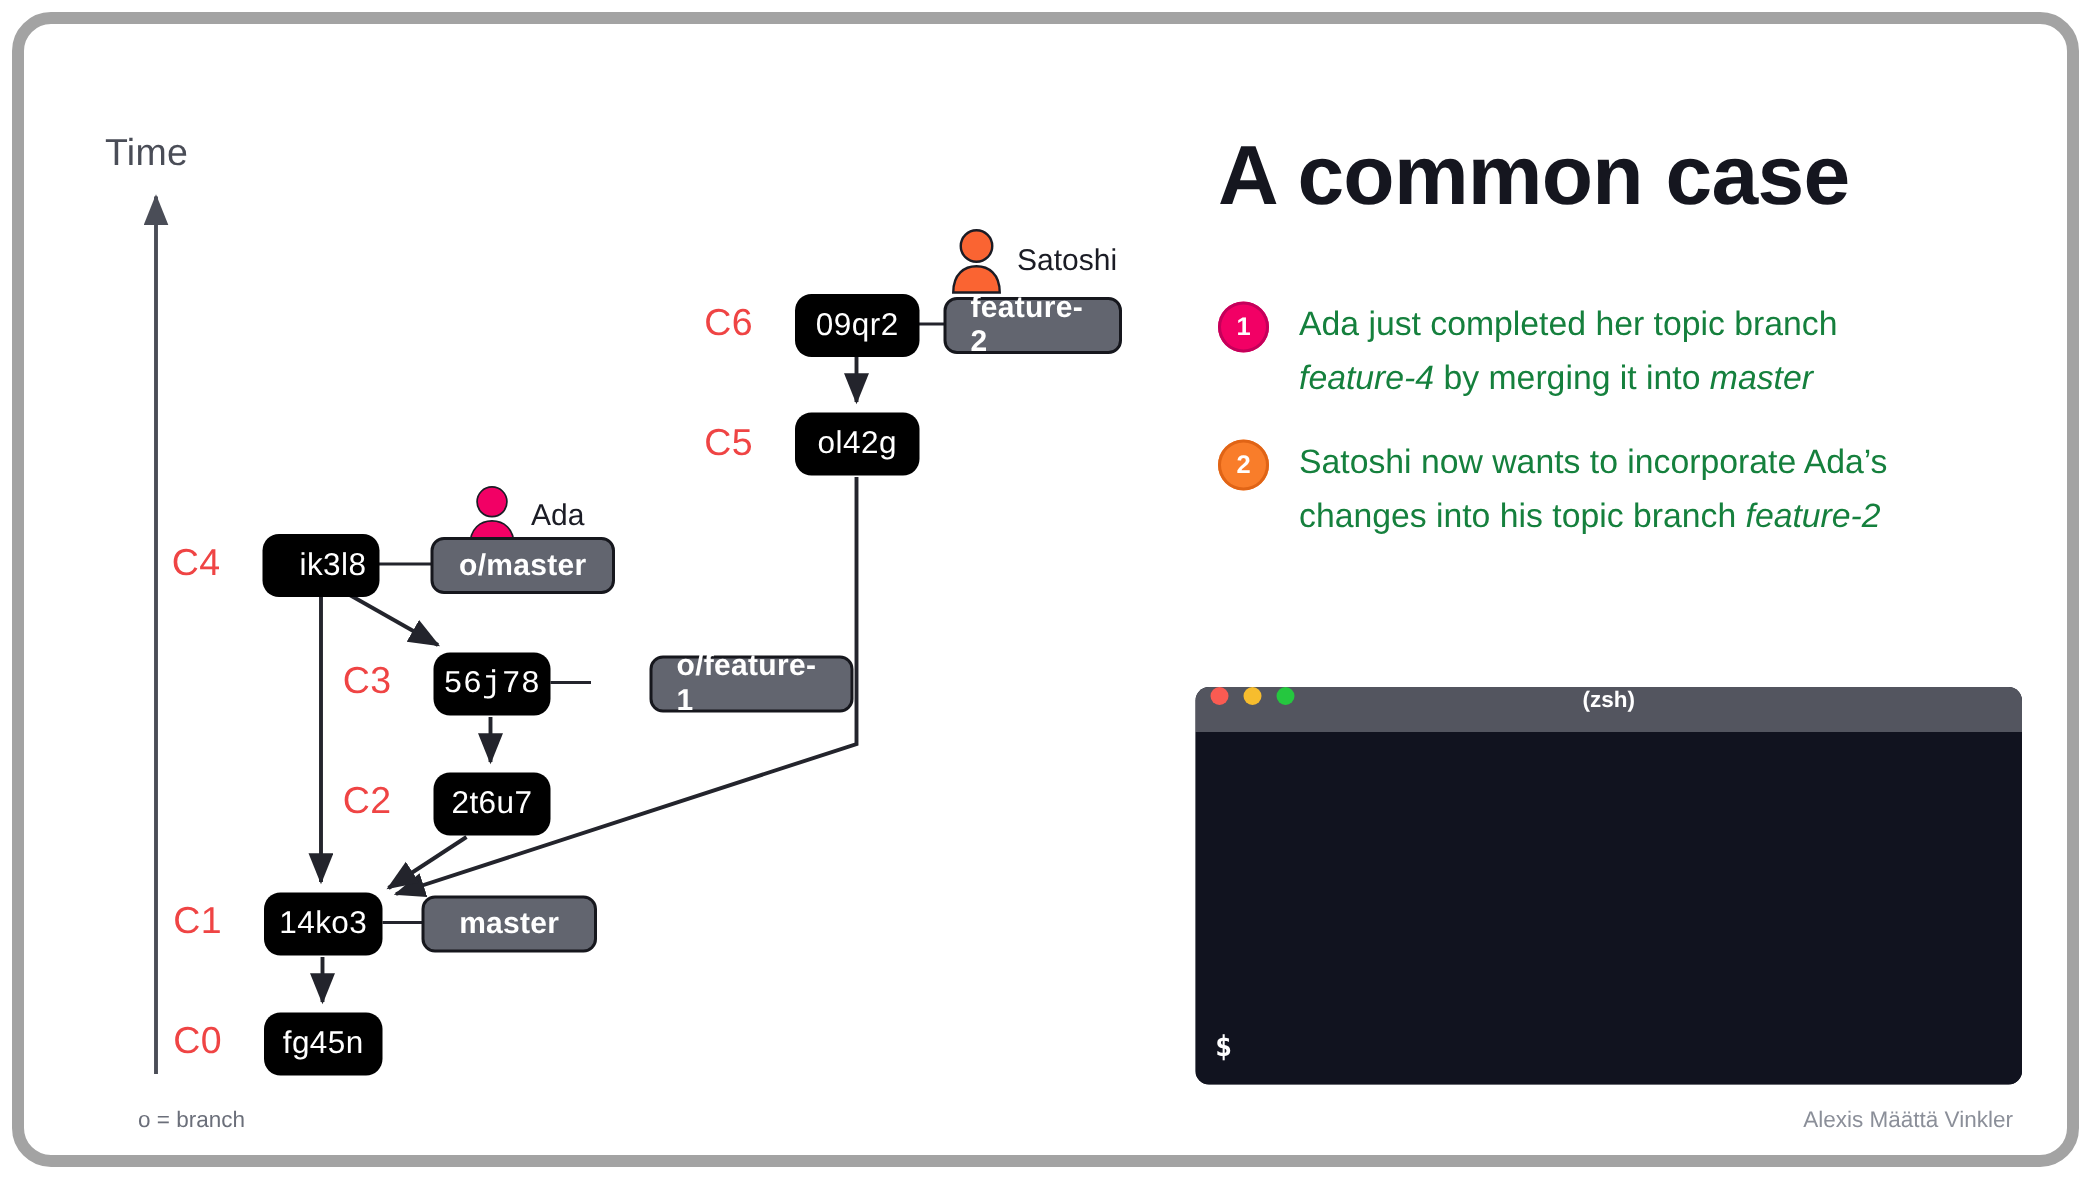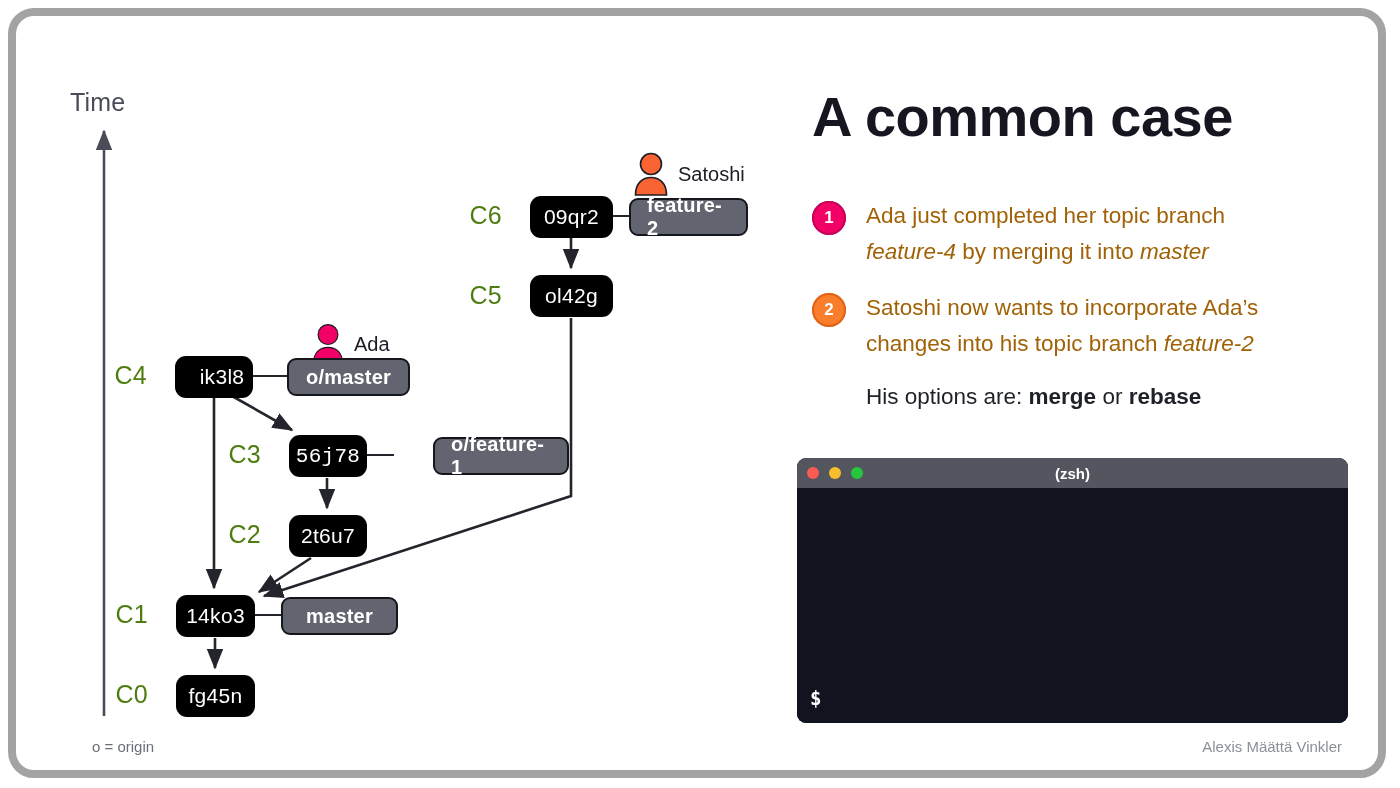--- a/index.html
+++ b/index.html
@@ -63,21 +63,21 @@
     font-size: 21px;
     display: flex;
     align-items: center;
     justify-content: center;
     letter-spacing: .3px;
     box-sizing: border-box;
   }
   .commit-tag {
     position: absolute;
     font-size: 25px;
-    color: #4d7c0f;
+    color: #ef4444;
     text-align: right;
     letter-spacing: .3px;
   }
   
   .branch {
     position: absolute;
     height: 38px;
     background: #62656f;
     border: 2.5px solid #16171d;
     border-radius: 9px;
@@ -124,21 +124,21 @@
     display: flex;
     align-items: center;
     justify-content: center;
     margin-top: 3px;
   }
   .badge.one { background: #f20065; box-shadow: 0 0 0 2px #c4005a inset; }
   .badge.two { background: #f97d2a; box-shadow: 0 0 0 2px #e06416 inset; }
   .bullet-text {
     font-size: 22.5px;
     line-height: 36px;
-    color: #a16207;
+    color: #15803d;
     width: 470px;
   }
   .bullet-text em { font-style: italic; }
   .options-line {
     position: absolute;
     left: 70px;
     font-size: 22.5px;
     color: #1f2128;
   }
   .options-line b { font-weight: bold; }
@@ -149,21 +149,21 @@
     left: 1px; top: 442px;
     width: 551px; height: 265px;
     border-radius: 9px;
     overflow: hidden;
     background: #11131f;
   }
   #term-bar {
     height: 30px;
     background: #53555f;
     display: flex;
-    align-items: center;
+    align-items: flex-start;
     position: relative;
   }
   .dots { position: absolute; left: 10px; display: flex; gap: 10px; }
   .dot { width: 12px; height: 12px; border-radius: 50%; }
   .dot.red { background: #fa5b52; }
   .dot.yellow { background: #f7bd2e; }
   .dot.green { background: #25c73f; }
   #term-title {
     flex: 1;
     text-align: center;
@@ -266,21 +266,21 @@
     <div class="commit-tag" style="left:199px; top:504px; width:46px;">C2</div>
     <div class="commit" style="left:273px; top:499px; width:78px;">2t6u7</div>
 
     <div class="commit-tag" style="left:86px; top:584px; width:46px;">C1</div>
     <div class="commit" style="left:160px; top:579px; width:79px;">14ko3</div>
     <div class="branch" style="left:265px; top:581px; width:117px;">master</div>
 
     <div class="commit-tag" style="left:86px; top:664px; width:46px;">C0</div>
     <div class="commit" style="left:160px; top:659px; width:79px;">fg45n</div>
 
-    <div class="origin-note">o = origin</div>
+    <div class="origin-note">o = branch</div>
   </div>
 
   <div id="right">
 
     <div class="title">A common case</div>
 
     <div class="bullet" style="left:16px; top:182px;">
       <div class="badge one">1</div>
       <div class="bullet-text">
         <span>Ada just completed her topic branch</span><br>
@@ -289,23 +289,20 @@
     </div>
 
     <div class="bullet" style="left:16px; top:274px;">
       <div class="badge two">2</div>
       <div class="bullet-text">
         <span>Satoshi now wants to incorporate Ada’s</span><br>
         <span>changes into his topic branch </span><em>feature-2</em>
       </div>
     </div>
 
-    <div class="options-line" style="top:368px;">
-      <span>His options are: </span><b>merge</b><span> or </span><b>rebase</b>
-    </div>
 
     <div id="terminal">
       <div id="term-bar">
         <div class="dots">
           <div class="dot red"></div>
           <div class="dot yellow"></div>
           <div class="dot green"></div>
         </div>
         <div id="term-title">(zsh)</div>
       </div>

